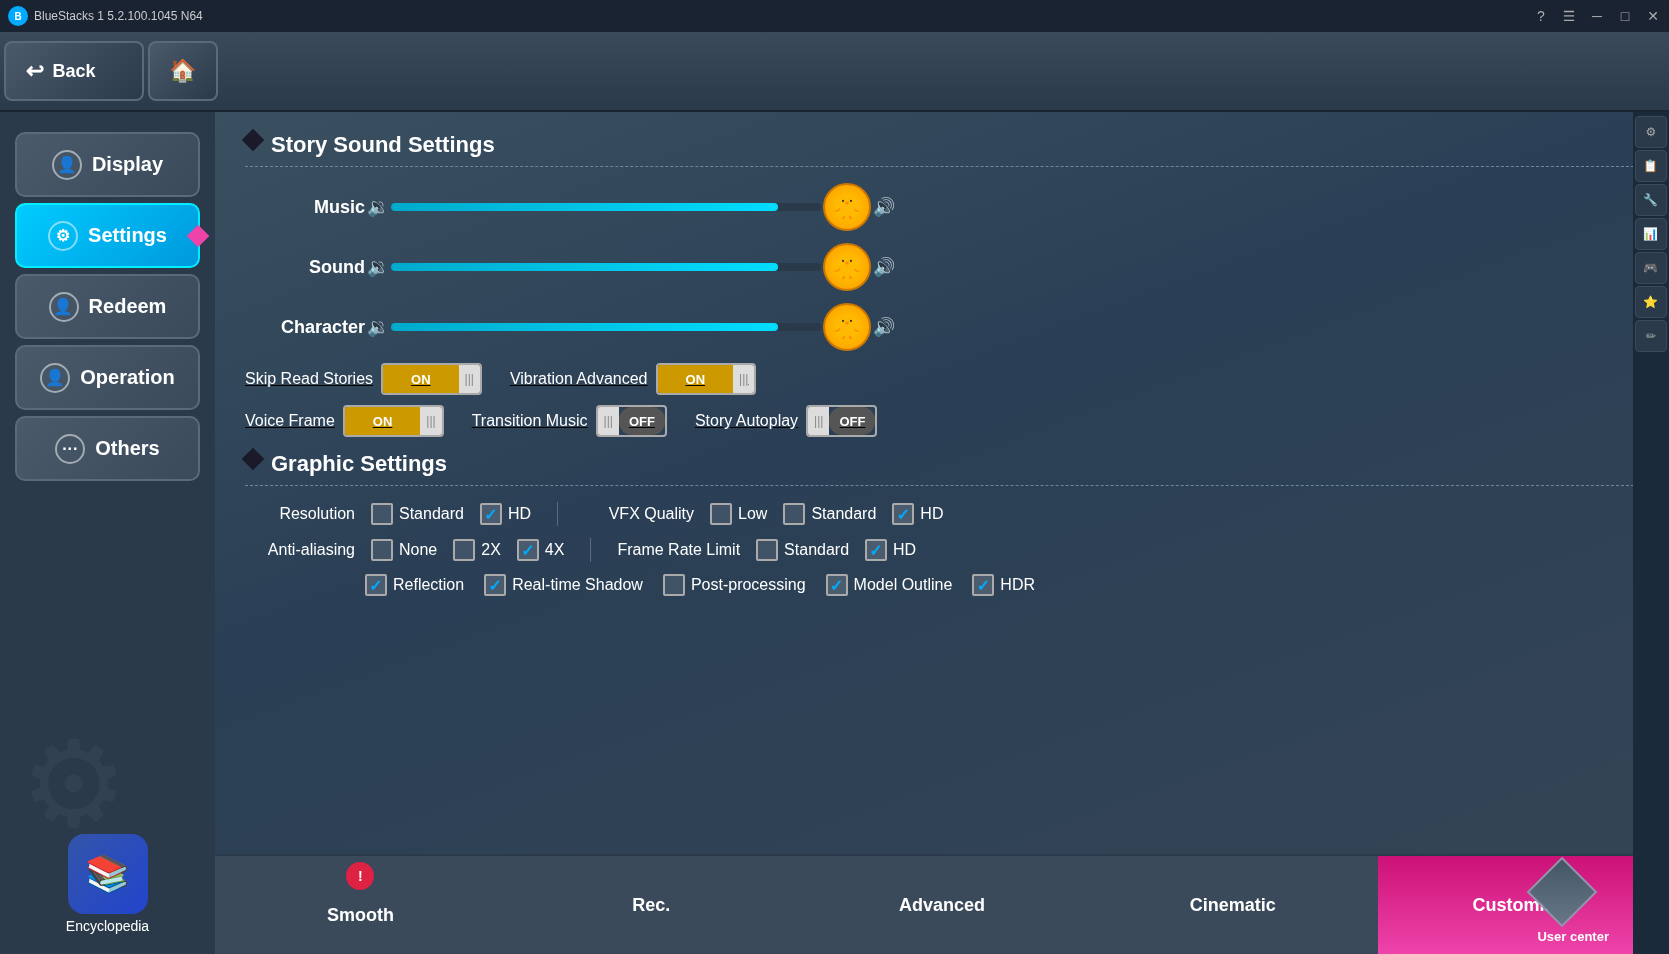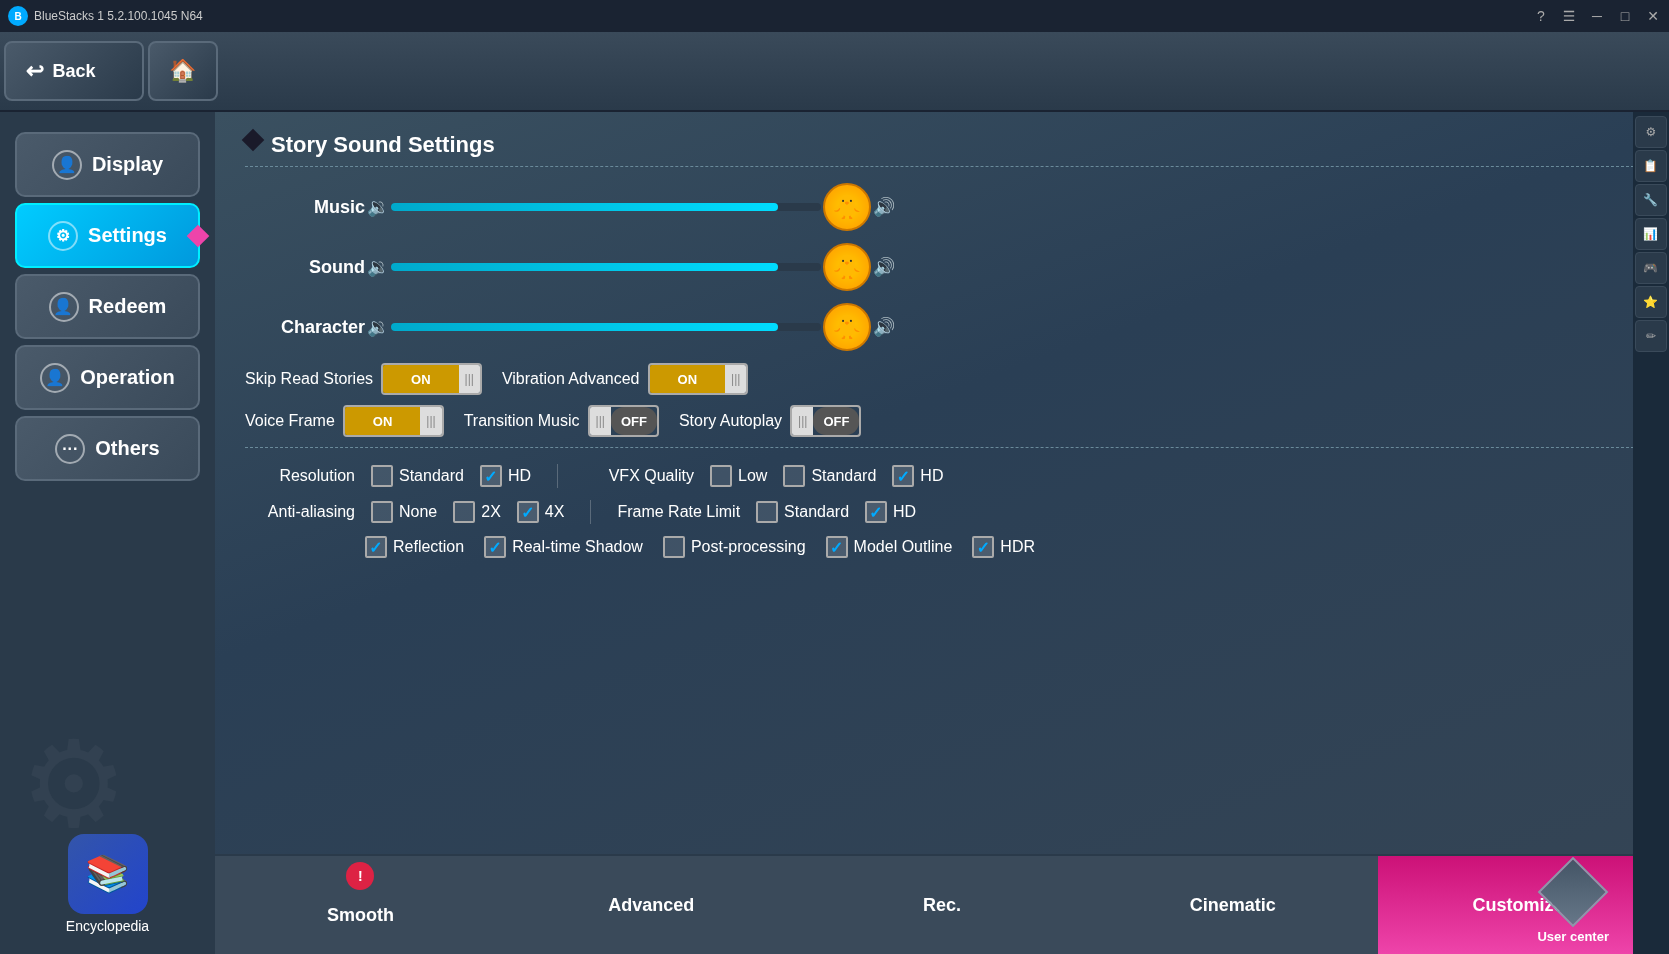--- a/index.html
+++ b/index.html
@@ -224,23 +224,24 @@
       border-radius: 50%;
       display: flex; align-items: center; justify-content: center;
       font-size: 24px;
       border: 2px solid #cc7700;
     }
 
     
     .toggle-row {
       display: flex;
       align-items: center;
-      gap: 20px;
+      gap: 28px;
       margin-bottom: 10px;
       flex-wrap: wrap;
+      text-decoration: underline;
     }
     .toggle-group {
       display: flex;
       align-items: center;
       gap: 8px;
     }
     .toggle-label-text {
       color: white;
       font-size: 16px;
     }
@@ -564,20 +565,24 @@
     </div>
     <div class="toggle-group">
       <span class="toggle-label-text">Story Autoplay</span>
       <div class="toggle-switch">
         <div class="toggle-lines">|||</div>
         <div class="toggle-off">OFF</div>
       </div>
     </div>
   </div>
 
+  <div class="section-header graphic-section" style="margin-top:14px;">
+    <div class="diamond-icon"></div>
+    <span class="section-title">Graphic Settings</span>
+  </div>
   <hr class="section-divider">
 
   <div class="graphic-row">
     <span class="graphic-label">Resolution</span>
     <div class="checkbox-group">
       <div class="checkbox"></div>
       <span class="checkbox-label">Standard</span>
     </div>
     <div class="checkbox-group">
       <div class="checkbox checked"></div>
@@ -649,34 +654,34 @@
   </div>
 
 </div>
 
 <div class="bottom-tabs">
   <div class="tab-item" style="position:relative;">
     <div class="tab-badge" style="top:6px;">!</div>
     <span style="margin-top:20px;">Smooth</span>
   </div>
   <div class="tab-item">
+    <span>Rec.</span>
+  </div>
+  <div class="tab-item">
     <span>Advanced</span>
-  </div>
-  <div class="tab-item">
-    <span>Rec.</span>
   </div>
   <div class="tab-item">
     <span>Cinematic</span>
   </div>
   <div class="tab-item active">
     <span>Customized</span>
   </div>
 </div>
 
-<div style="position:absolute;bottom:10px;right:60px;display:flex;flex-direction:column;align-items:center;gap:4px;z-index:10;">
+<div style="position:absolute;bottom:10px;right:60px;display:flex;flex-direction:column;gap:4px;z-index:10;">
   <div style="width:50px;height:50px;background:linear-gradient(135deg,#445566,#667788);transform:rotate(45deg);border:2px solid #8a9aaa;"></div>
   <span style="color:white;font-size:13px;font-weight:bold;margin-top:8px;">User center</span>
 </div>
 
 <div class="right-sidebar">
   <div class="right-icon">⚙</div>
   <div class="right-icon">📋</div>
   <div class="right-icon">🔧</div>
   <div class="right-icon">📊</div>
   <div class="right-icon">🎮</div>

